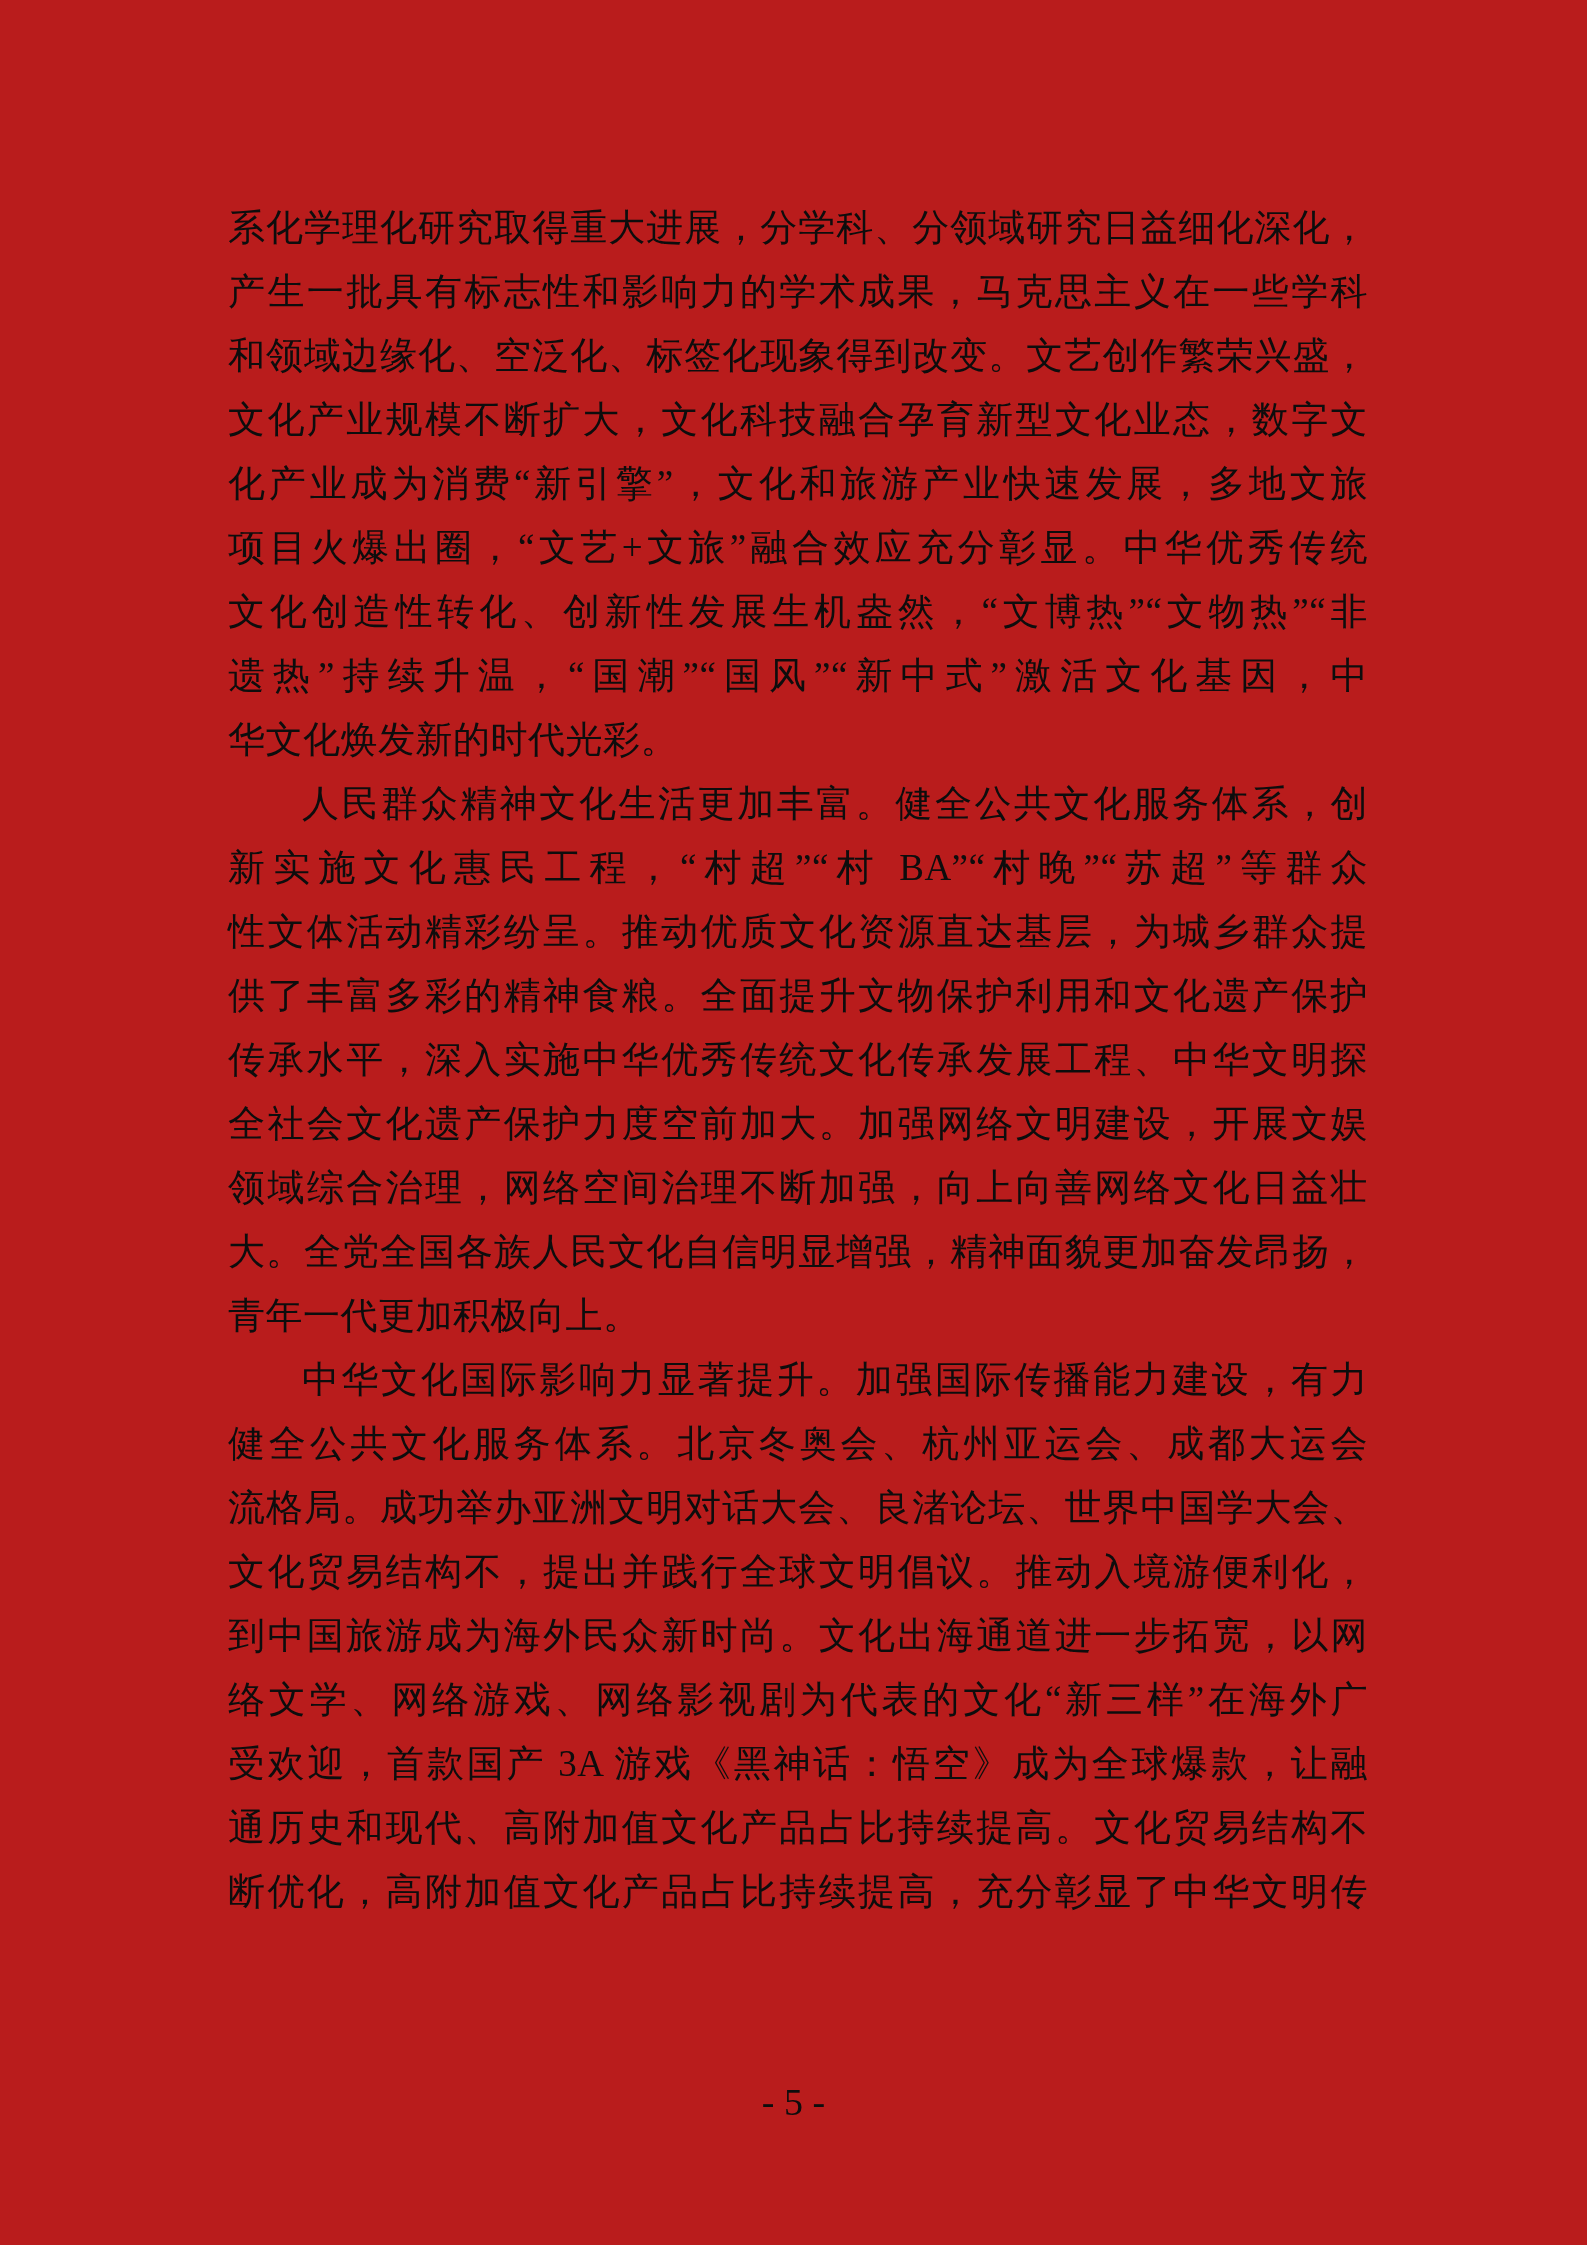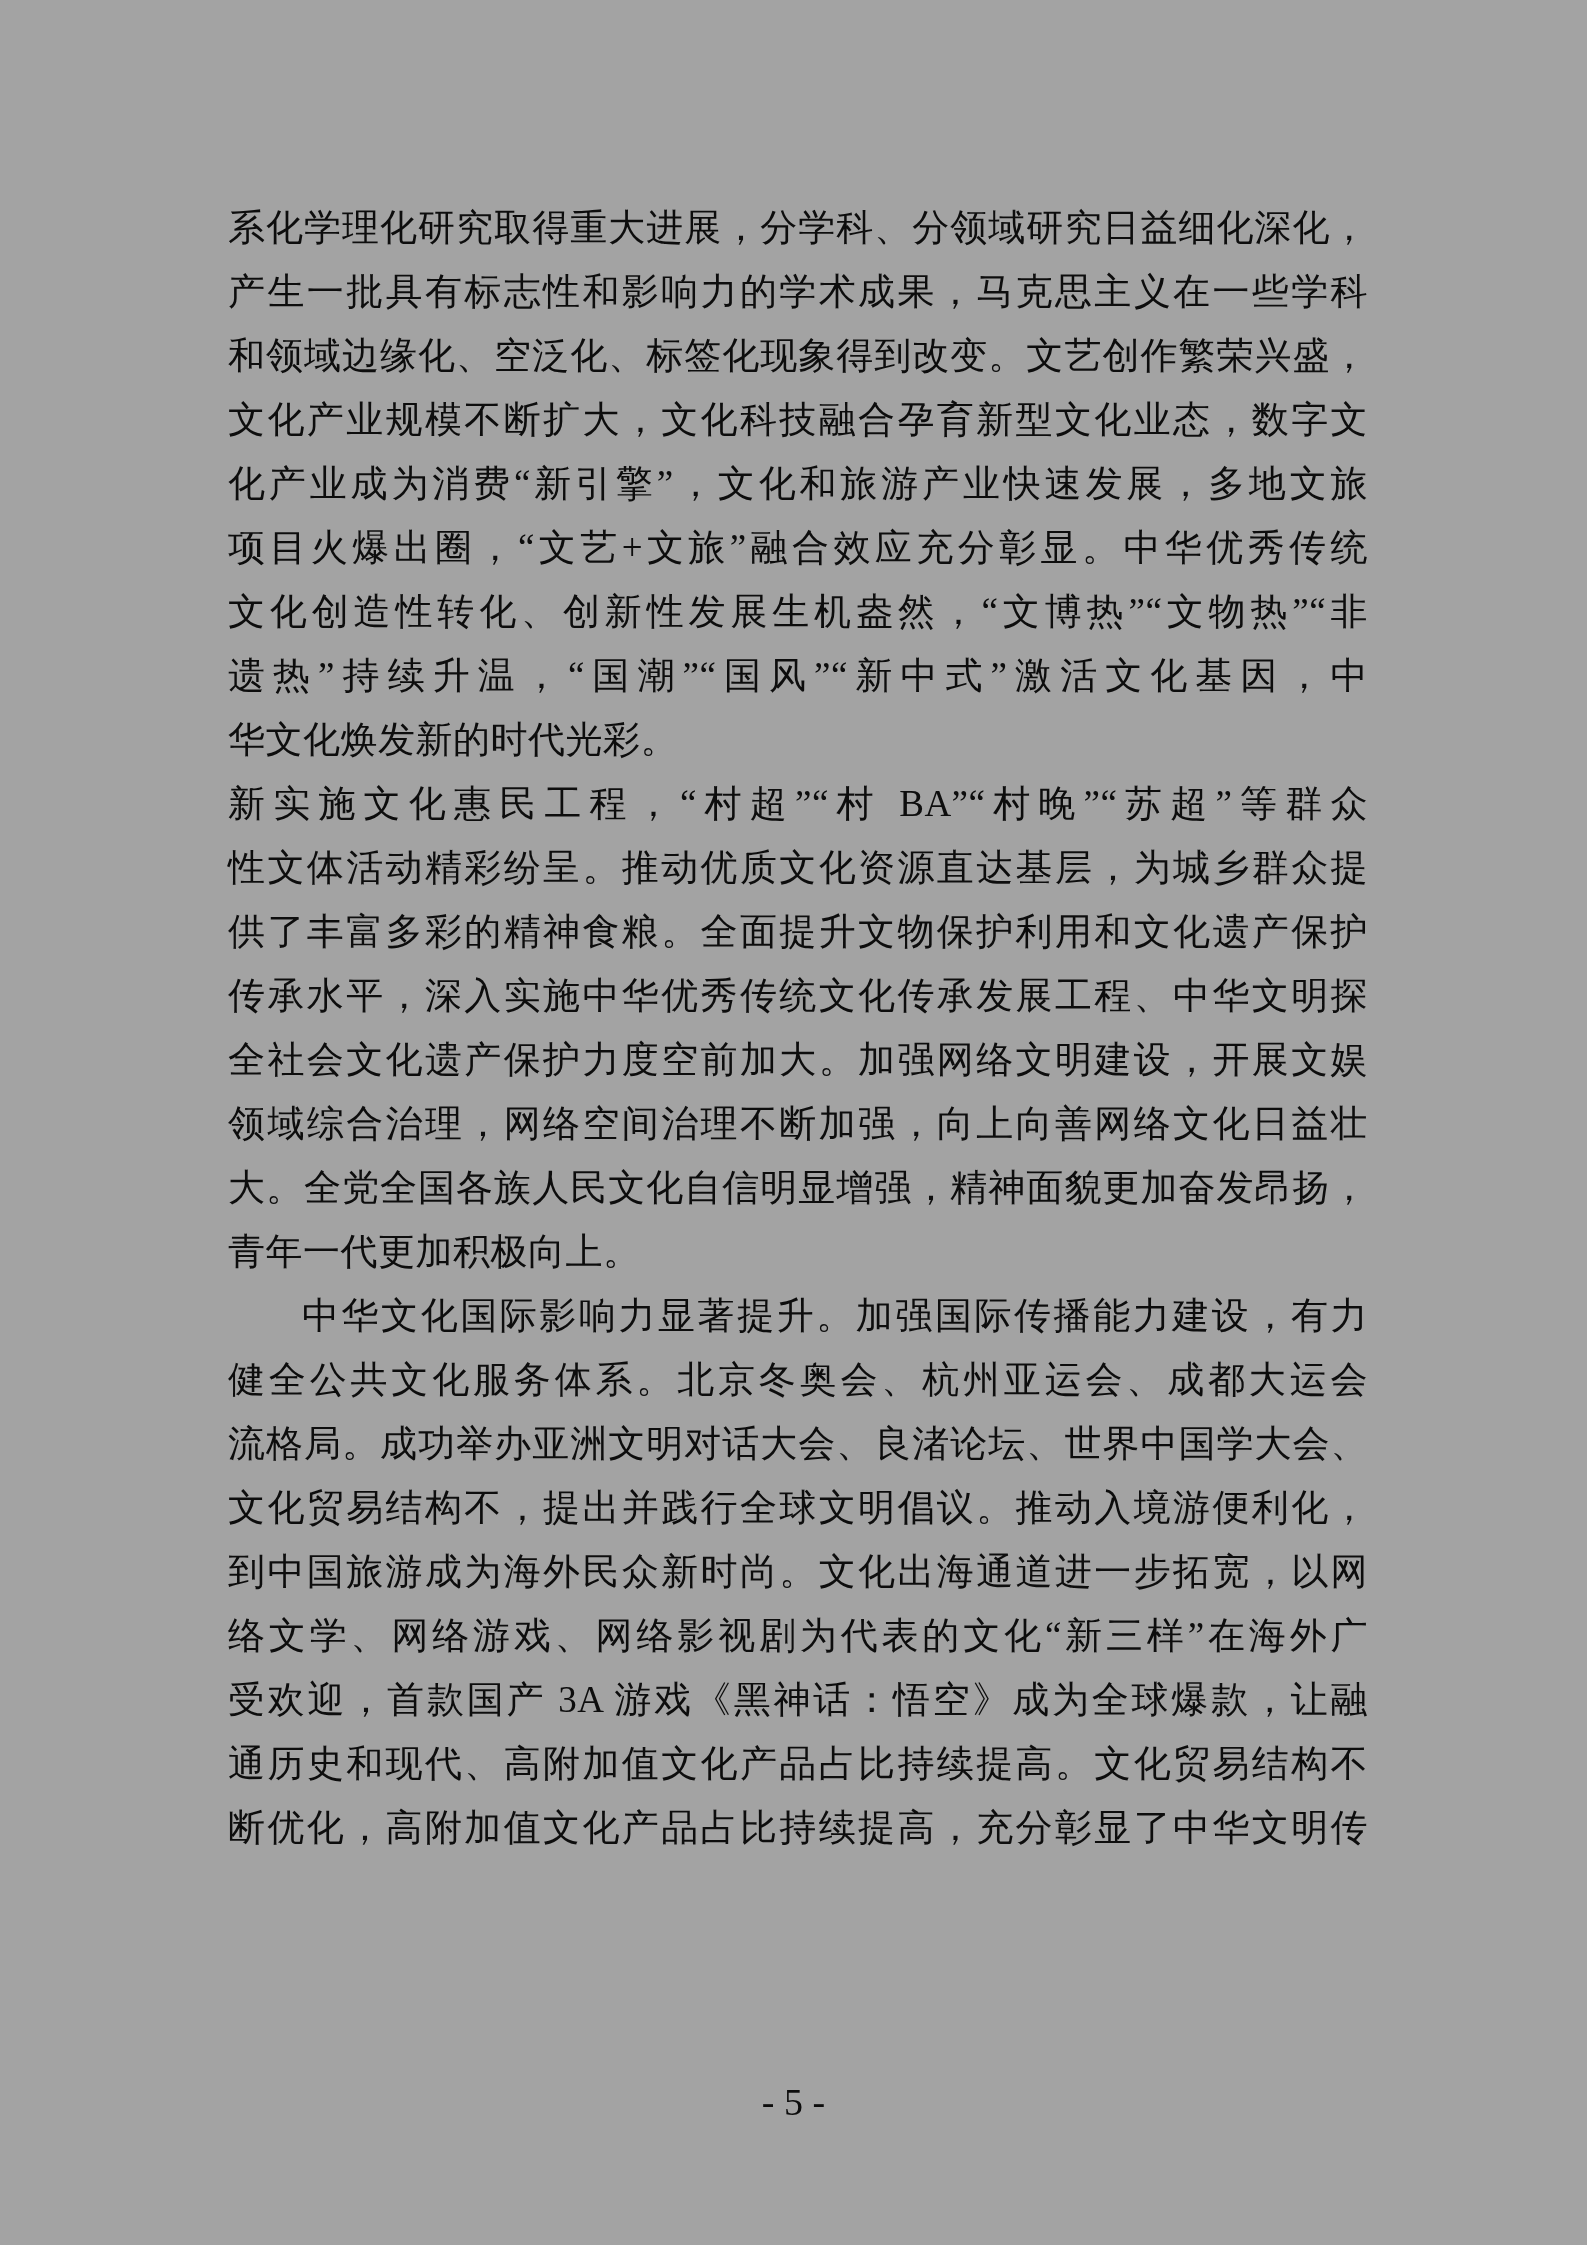--- a/index.html
+++ b/index.html
@@ -1,20 +1,20 @@
 <!DOCTYPE html>
 <html lang="zh"><head>
 <meta charset="utf-8">
 <style>
   html, body { margin: 0; padding: 0; background: #ffffff; }
   .page {
     position: relative;
     width: 1587px;
     height: 2245px;
-    background: #a3a3a3;
+    background: #b91c1c;
     font-family: "Liberation Serif", "DejaVu Serif", serif;
     color: #0d0d0d;
     overflow: hidden;
   }
   .text-block {
     position: absolute;
     left: 228px;
     top: 196px;
     width: 1140px;
   }
@@ -54,20 +54,21 @@
     <div class="line">系化学理化研究取得重大进展，分学科、分领域研究日益细化深化，</div>
     <div class="line">产生一批具有标志性和影响力的学术成果，马克思主义在一些学科</div>
     <div class="line">和领域边缘化、空泛化、标签化现象得到改变。文艺创作繁荣兴盛，</div>
     <div class="line">文化产业规模不断扩大，文化科技融合孕育新型文化业态，数字文</div>
     <div class="line">化产业成为消费“新引擎”，文化和旅游产业快速发展，多地文旅</div>
     <div class="line">项目火爆出圈，“文艺+文旅”融合效应充分彰显。中华优秀传统</div>
     <div class="line">文化创造性转化、创新性发展生机盎然，“文博热”“文物热”“非</div>
     <div class="line">遗热”持续升温，“国潮”“国风”“新中式”激活文化基因，中</div>
     <div class="line end">华文化焕发新的时代光彩。</div>
 
+    <div class="line indent">人民群众精神文化生活更加丰富。健全公共文化服务体系，创</div>
     <div class="line">新实施文化惠民工程，“村超”“村 BA”“村晚”“苏超”等群众</div>
     <div class="line">性文体活动精彩纷呈。推动优质文化资源直达基层，为城乡群众提</div>
     <div class="line">供了丰富多彩的精神食粮。全面提升文物保护利用和文化遗产保护</div>
     <div class="line">传承水平，深入实施中华优秀传统文化传承发展工程、中华文明探</div>
     <div class="line">全社会文化遗产保护力度空前加大。加强网络文明建设，开展文娱</div>
     <div class="line">领域综合治理，网络空间治理不断加强，向上向善网络文化日益壮</div>
     <div class="line">大。全党全国各族人民文化自信明显增强，精神面貌更加奋发昂扬，</div>
     <div class="line end">青年一代更加积极向上。</div>
 
     <div class="line indent">中华文化国际影响力显著提升。加强国际传播能力建设，有力</div>

